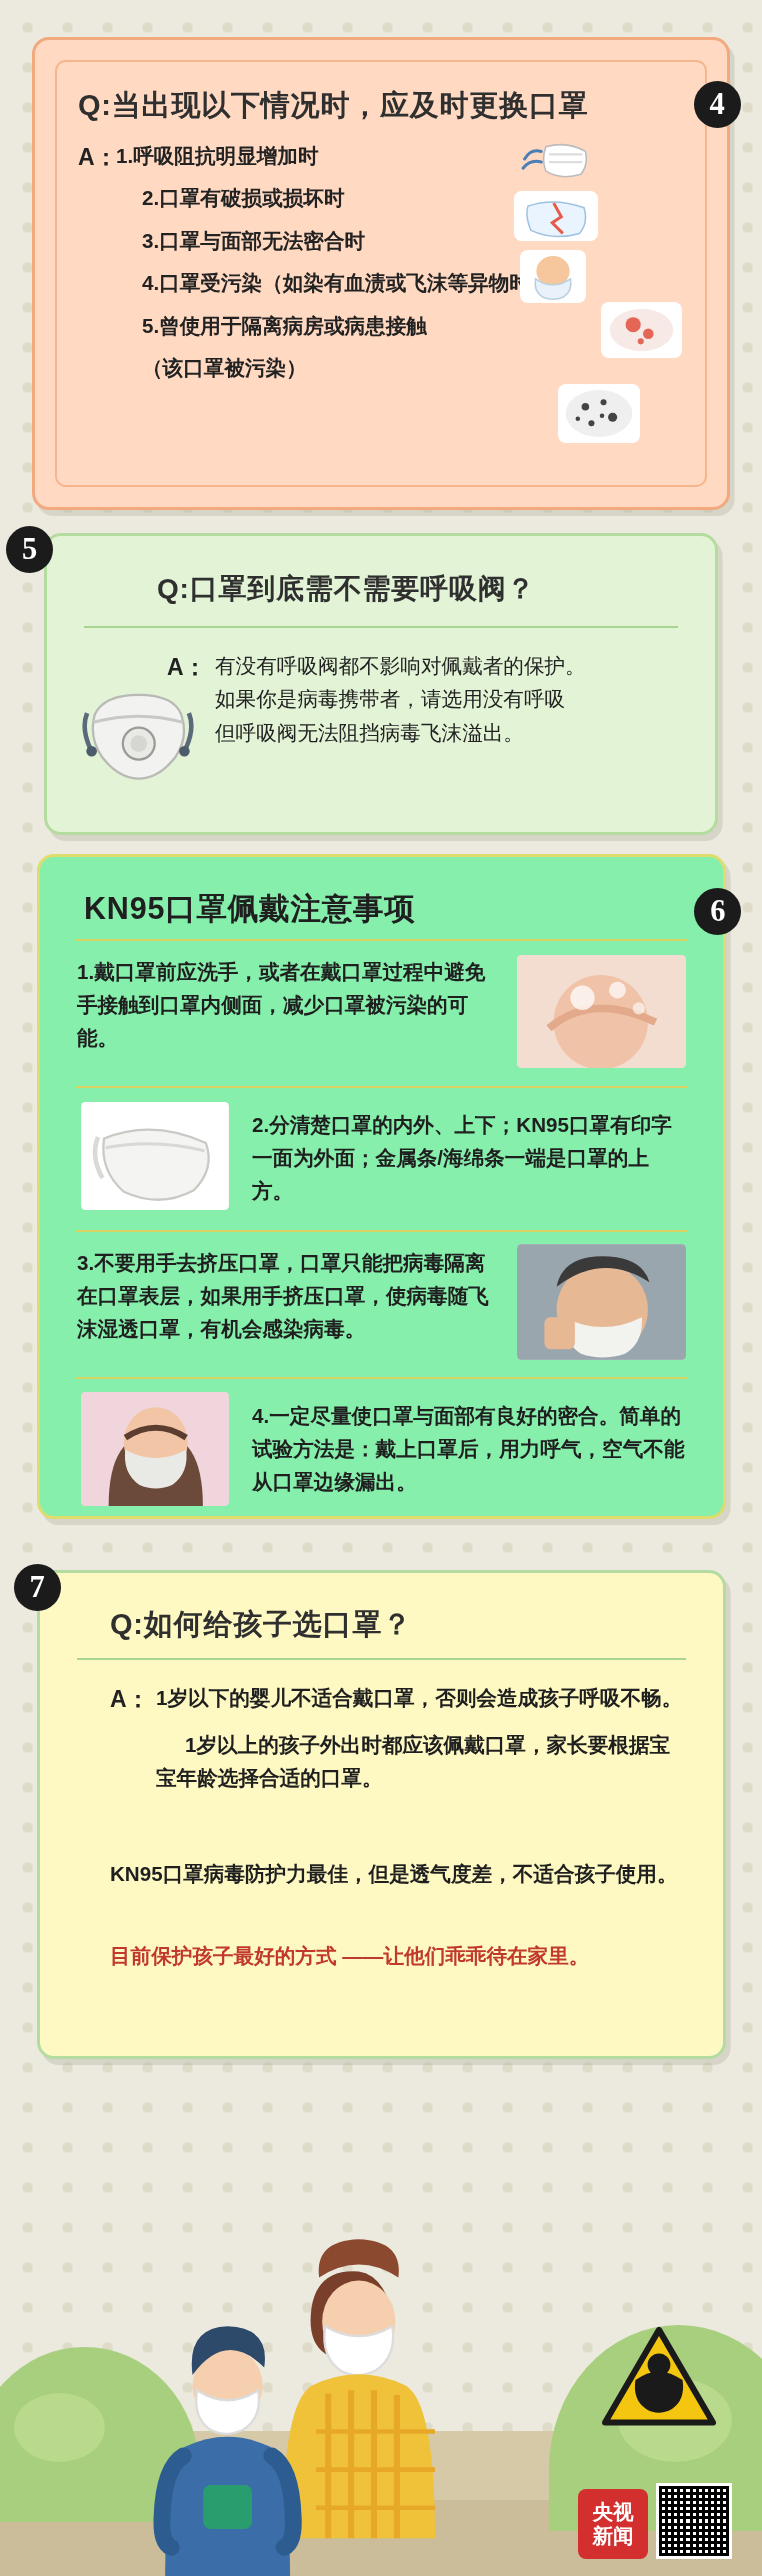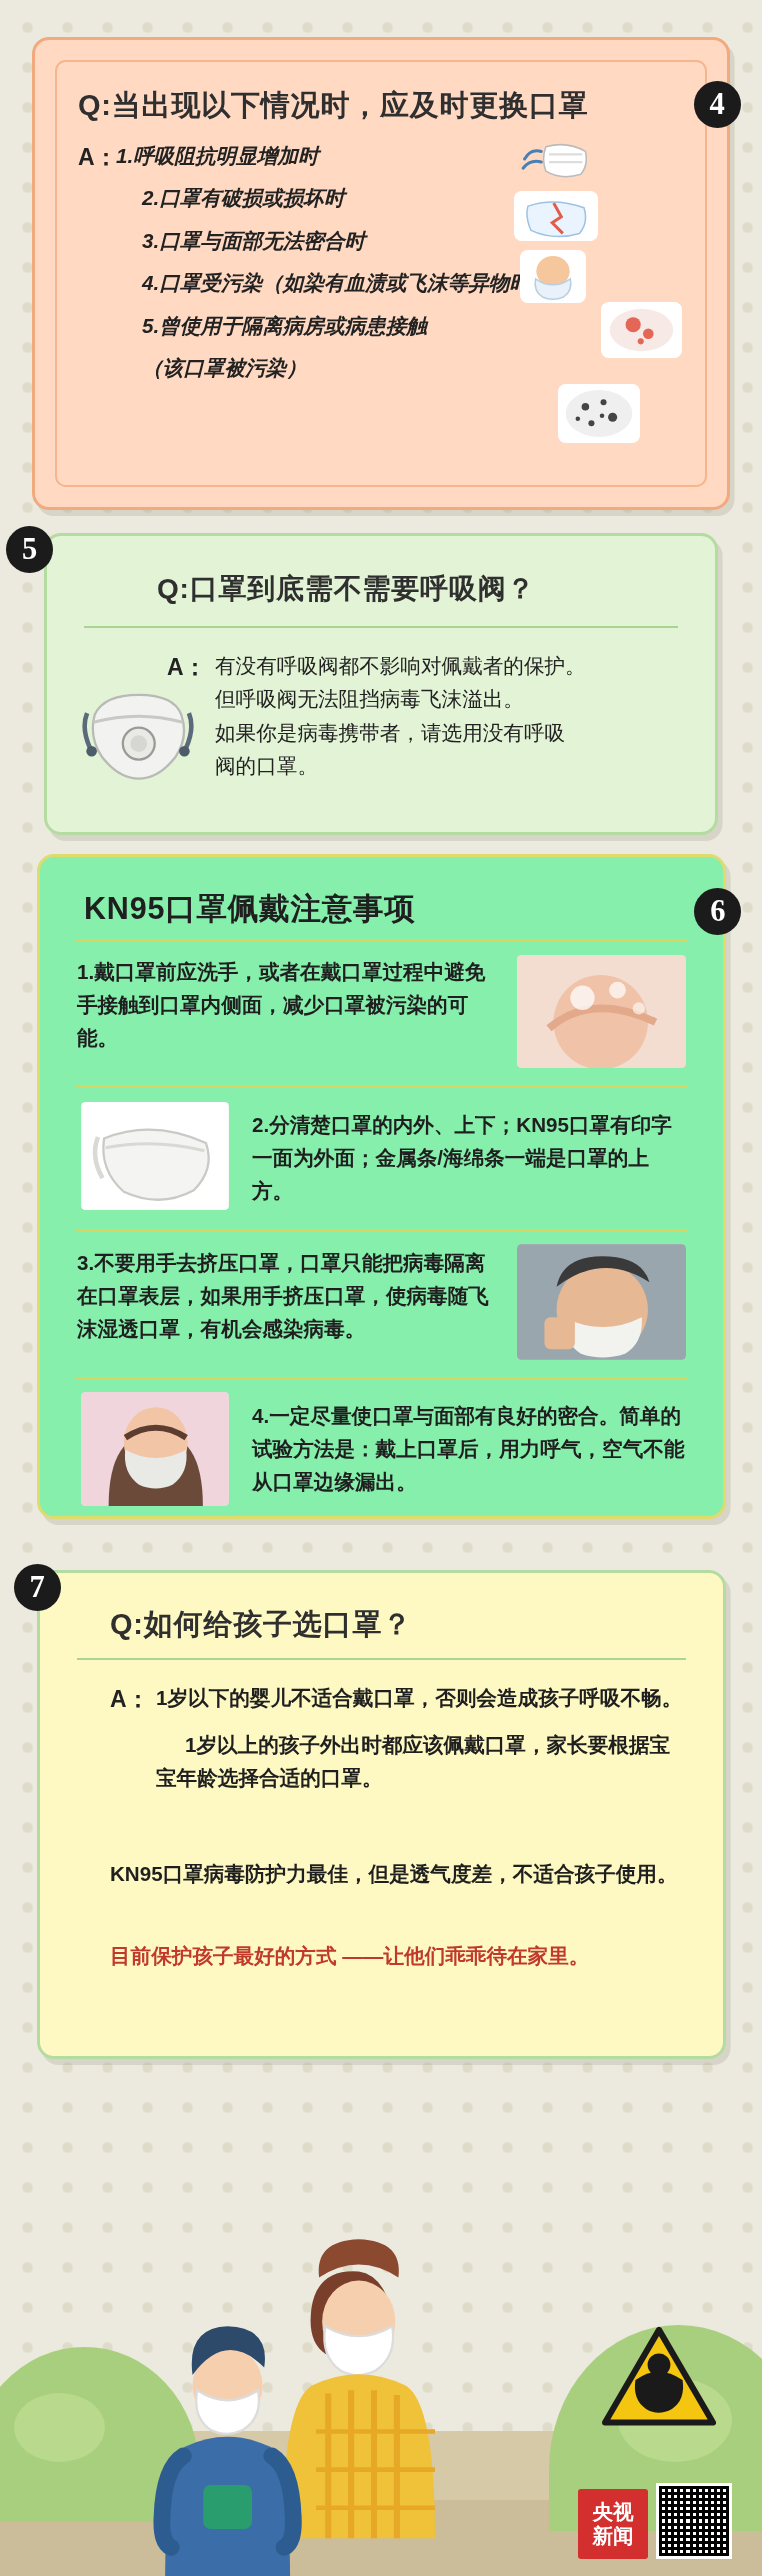--- a/index.html
+++ b/index.html
@@ -95,21 +95,21 @@
   .list4 {
     position: absolute;
     left: 81px;
     top: 99px;
     width: 488px;
     font-size: 20.6px;
     line-height: 1.62;
     color: #222;
     font-weight: 600;
   }
-  .list4 .li { margin-bottom: 9.1px; font-style: italic; }
+  .list4 .li { margin-bottom: 9.1px; }
   .list4 .li.sub { text-indent: 26px; }
 
   
   .ill {
     position: absolute;
     border-radius: 7.6px;
     background: #fff;
   }
   .ill-mask-breath {
     left: 485px; top: 96px; width: 70px; height: 43px;
@@ -300,21 +300,21 @@
     height: 70px;
     background: #d32f2f;
     color: #fff;
     font-size: 20.6px;
     font-weight: bold;
     line-height: 1.15;
     display: flex;
     flex-direction: column;
     align-items: center;
     justify-content: center;
-    border-radius: 3px;
+    border-radius: 8px;
     font-family: "Liberation Sans", sans-serif;
   }
   .qr {
     position: absolute;
     right: 30.5px;
     bottom: 17px;
     width: 70px;
     height: 70px;
     background:
       repeating-linear-gradient(0deg, #000 0 3px, #fff 3px 6.1px),
@@ -399,23 +399,22 @@
 
     <div class="badge-num" id="badge4">4</div>
   </div>
 
   <div class="card card-shadow" id="sec5">
     <div class="q-title">Q:口罩到底需不需要呼吸阀？</div>
     <div class="hr-green"></div>
     <div class="a-label">A：</div>
     <div class="answer5">
       <div>有没有呼吸阀都不影响对佩戴者的保护。</div>
+      <div>如果你是病毒携带者，请选用没有呼吸</div>
       <div>但呼吸阀无法阻挡病毒飞沫溢出。</div>
-      <div>如果你是病毒携带者，请选用没有呼吸</div>
-      <div>阀的口罩。</div>
     </div>
 
     <div class="resp-mask">
       <svg width="114" height="107" viewBox="0 0 150 140">
         <path d="M18 44 q12 -26 58 -26 q46 0 56 26 q10 30 -8 56 q-22 28 -48 28 q-26 0 -48 -28 q-18 -26 -10 -56z" fill="#f2f2f0" stroke="#b9b9b5" stroke-width="3"></path>
         <path d="M16 54 q60 -16 118 0" stroke="#c8c8c4" stroke-width="4" fill="none"></path>
         <circle cx="76" cy="82" r="21" fill="#e9e9e6" stroke="#9a9a96" stroke-width="3"></circle>
         <circle cx="76" cy="82" r="11" fill="#d6d6d2"></circle>
         <path d="M8 42 q-8 20 4 46" stroke="#5a6a7a" stroke-width="6" fill="none"></path>
         <path d="M142 42 q8 20 -4 46" stroke="#5a6a7a" stroke-width="6" fill="none"></path>

